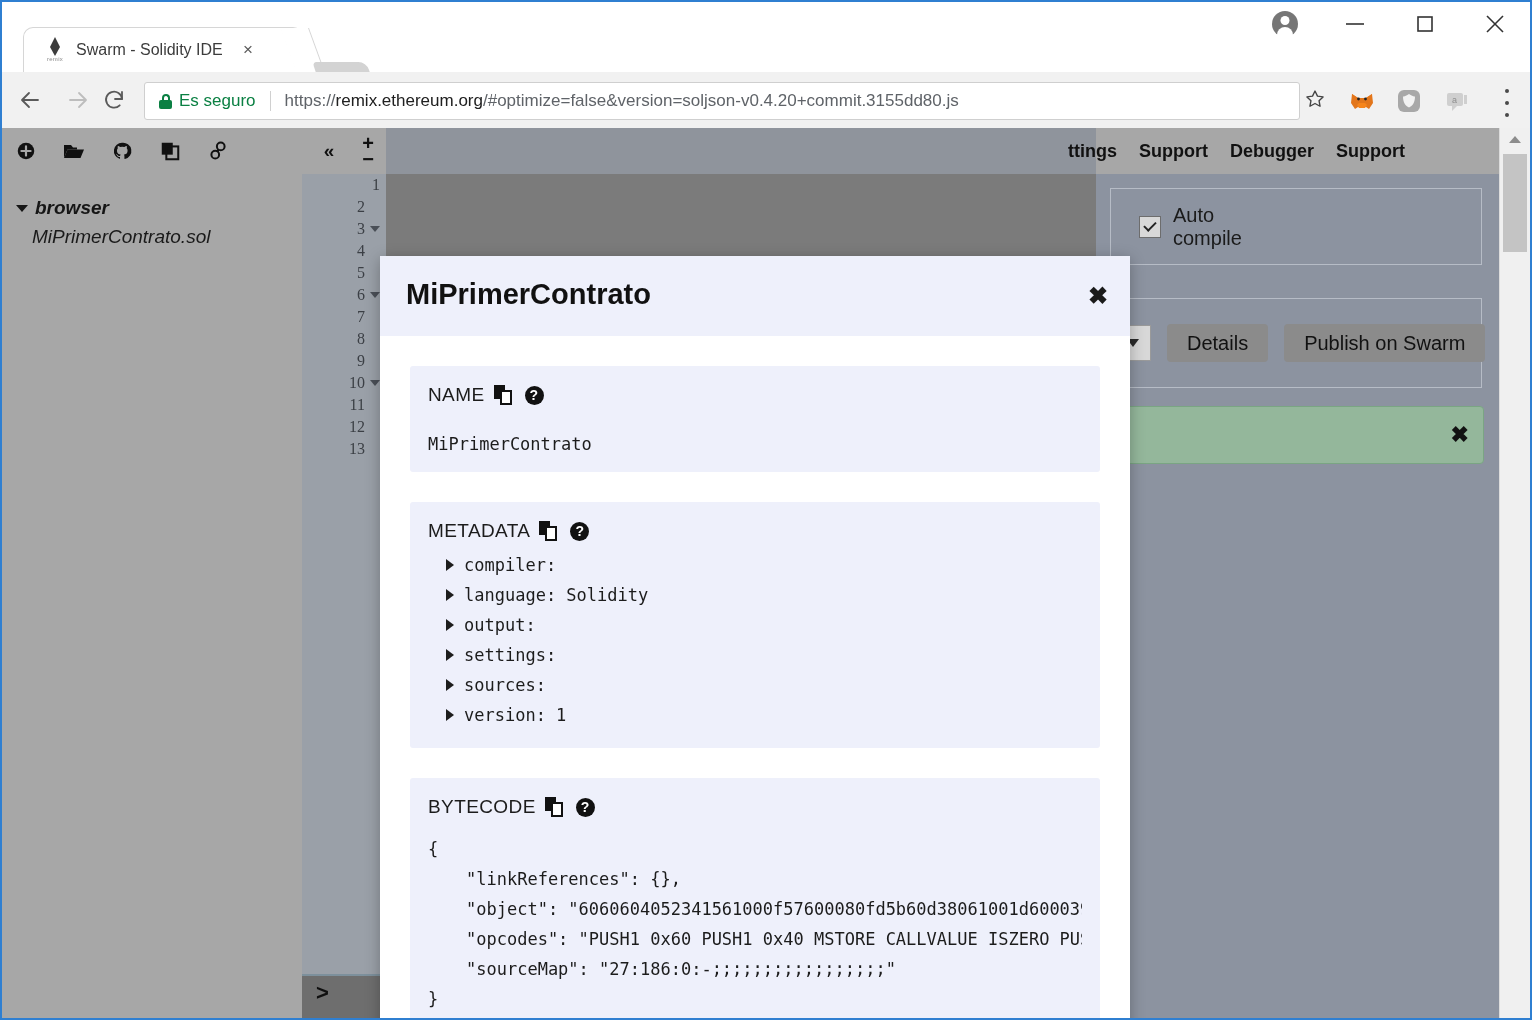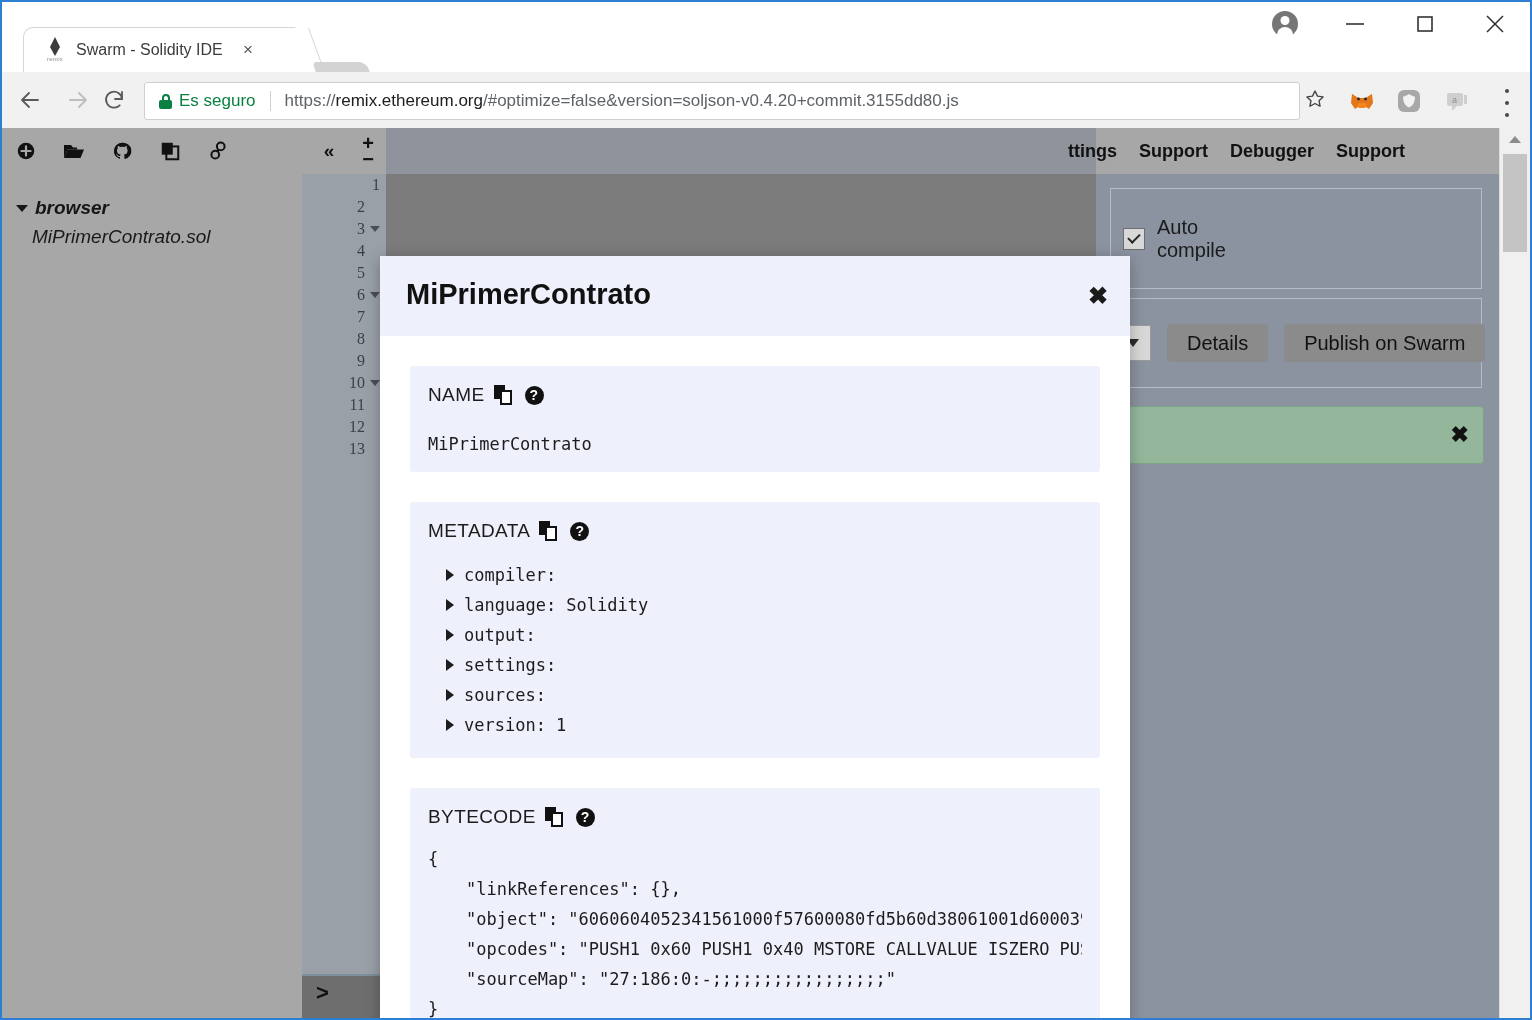--- a/index.html
+++ b/index.html
@@ -110,21 +110,21 @@
      border-top:2px solid #7d909c;}
   .term-arrow{position:absolute;left:14px;top:852px;font-size:22px;color:#0f0f0f;font-weight:bold;}
 
   
   .rpanel{position:absolute;right:30px;top:0;width:404px;height:890px;background:#8c93a0;}
   .rnav{position:absolute;left:0;top:0;width:404px;height:46px;background:#a7a7a7;
      display:flex;align-items:center;font-size:18px;font-weight:bold;color:#111;}
   .rnav span{margin-right:22px;white-space:nowrap;}
   .rnav span:first-child{margin-left:-28px;}
   .rcard{position:absolute;left:14px;width:372px;border:1px solid #b6bcc6;box-sizing:border-box;}
-  .rcard-1{top:60px;height:101px;display:flex;align-items:center;padding-left:12px;}
+  .rcard-1{top:60px;height:77px;display:flex;align-items:center;padding-left:28px;}
   .chk{width:20px;height:20px;background:#d8d8d8;border:1px solid #6d6d6d;
      display:flex;align-items:center;justify-content:center;flex:none;}
   .chk:after{content:"";width:10px;height:5px;border-left:2.5px solid #222;border-bottom:2.5px solid #222;
      transform:rotate(-45deg) translate(1px,-1px);}
   .chk-lbl{margin-left:12px;font-size:20px;color:#1b1b1b;line-height:1.15;}
   .rcard-2{top:170px;height:90px;display:flex;align-items:center;padding-left:4px;}
   .selbox{width:34px;height:34px;background:#d8d8d8;border:1px solid #9a9a9a;
      display:flex;align-items:center;justify-content:center;flex:none;}
   .selbox i{width:0;height:0;border-left:6px solid transparent;border-right:6px solid transparent;
      border-top:8px solid #2b2b2b;}
@@ -156,21 +156,21 @@
   .card-title{font-size:19px;color:#1c1c1c;letter-spacing:.4px;display:flex;align-items:center;}
   .ic-copy{margin-left:9px;width:19px;height:21px;position:relative;flex:none;}
   .ic-copy b{position:absolute;left:0;top:0;width:11px;height:14px;border:2.5px solid #111;
      box-sizing:border-box;background:#111;}
   .ic-copy i{position:absolute;left:6px;top:5px;width:12px;height:15px;border:2.5px solid #111;
      box-sizing:border-box;background:#fff;}
   .ic-help{margin-left:12px;width:19px;height:19px;border-radius:50%;background:#111;color:#fff;
      font-size:14px;font-weight:bold;display:flex;align-items:center;justify-content:center;flex:none;}
   .mono{font-family:"DejaVu Sans Mono","Liberation Mono",monospace;font-size:17px;color:#1c1c1c;}
   .name-val{margin-top:28px;}
-  .meta-list{margin-top:18px;}
+  .meta-list{margin-top:8px;}
   .meta-row{display:flex;align-items:center;height:30px;}
   .meta-tri{width:0;height:0;border-top:6px solid transparent;border-bottom:6px solid transparent;
      border-left:8px solid #1c1c1c;margin-left:18px;margin-right:10px;flex:none;}
   .bc-lines{margin-top:16px;white-space:nowrap;overflow:hidden;}
   .bc-lines div{height:30px;line-height:30px;}
   .ind{padding-left:38px;}
 </style>
 </head>
 <body>
 

